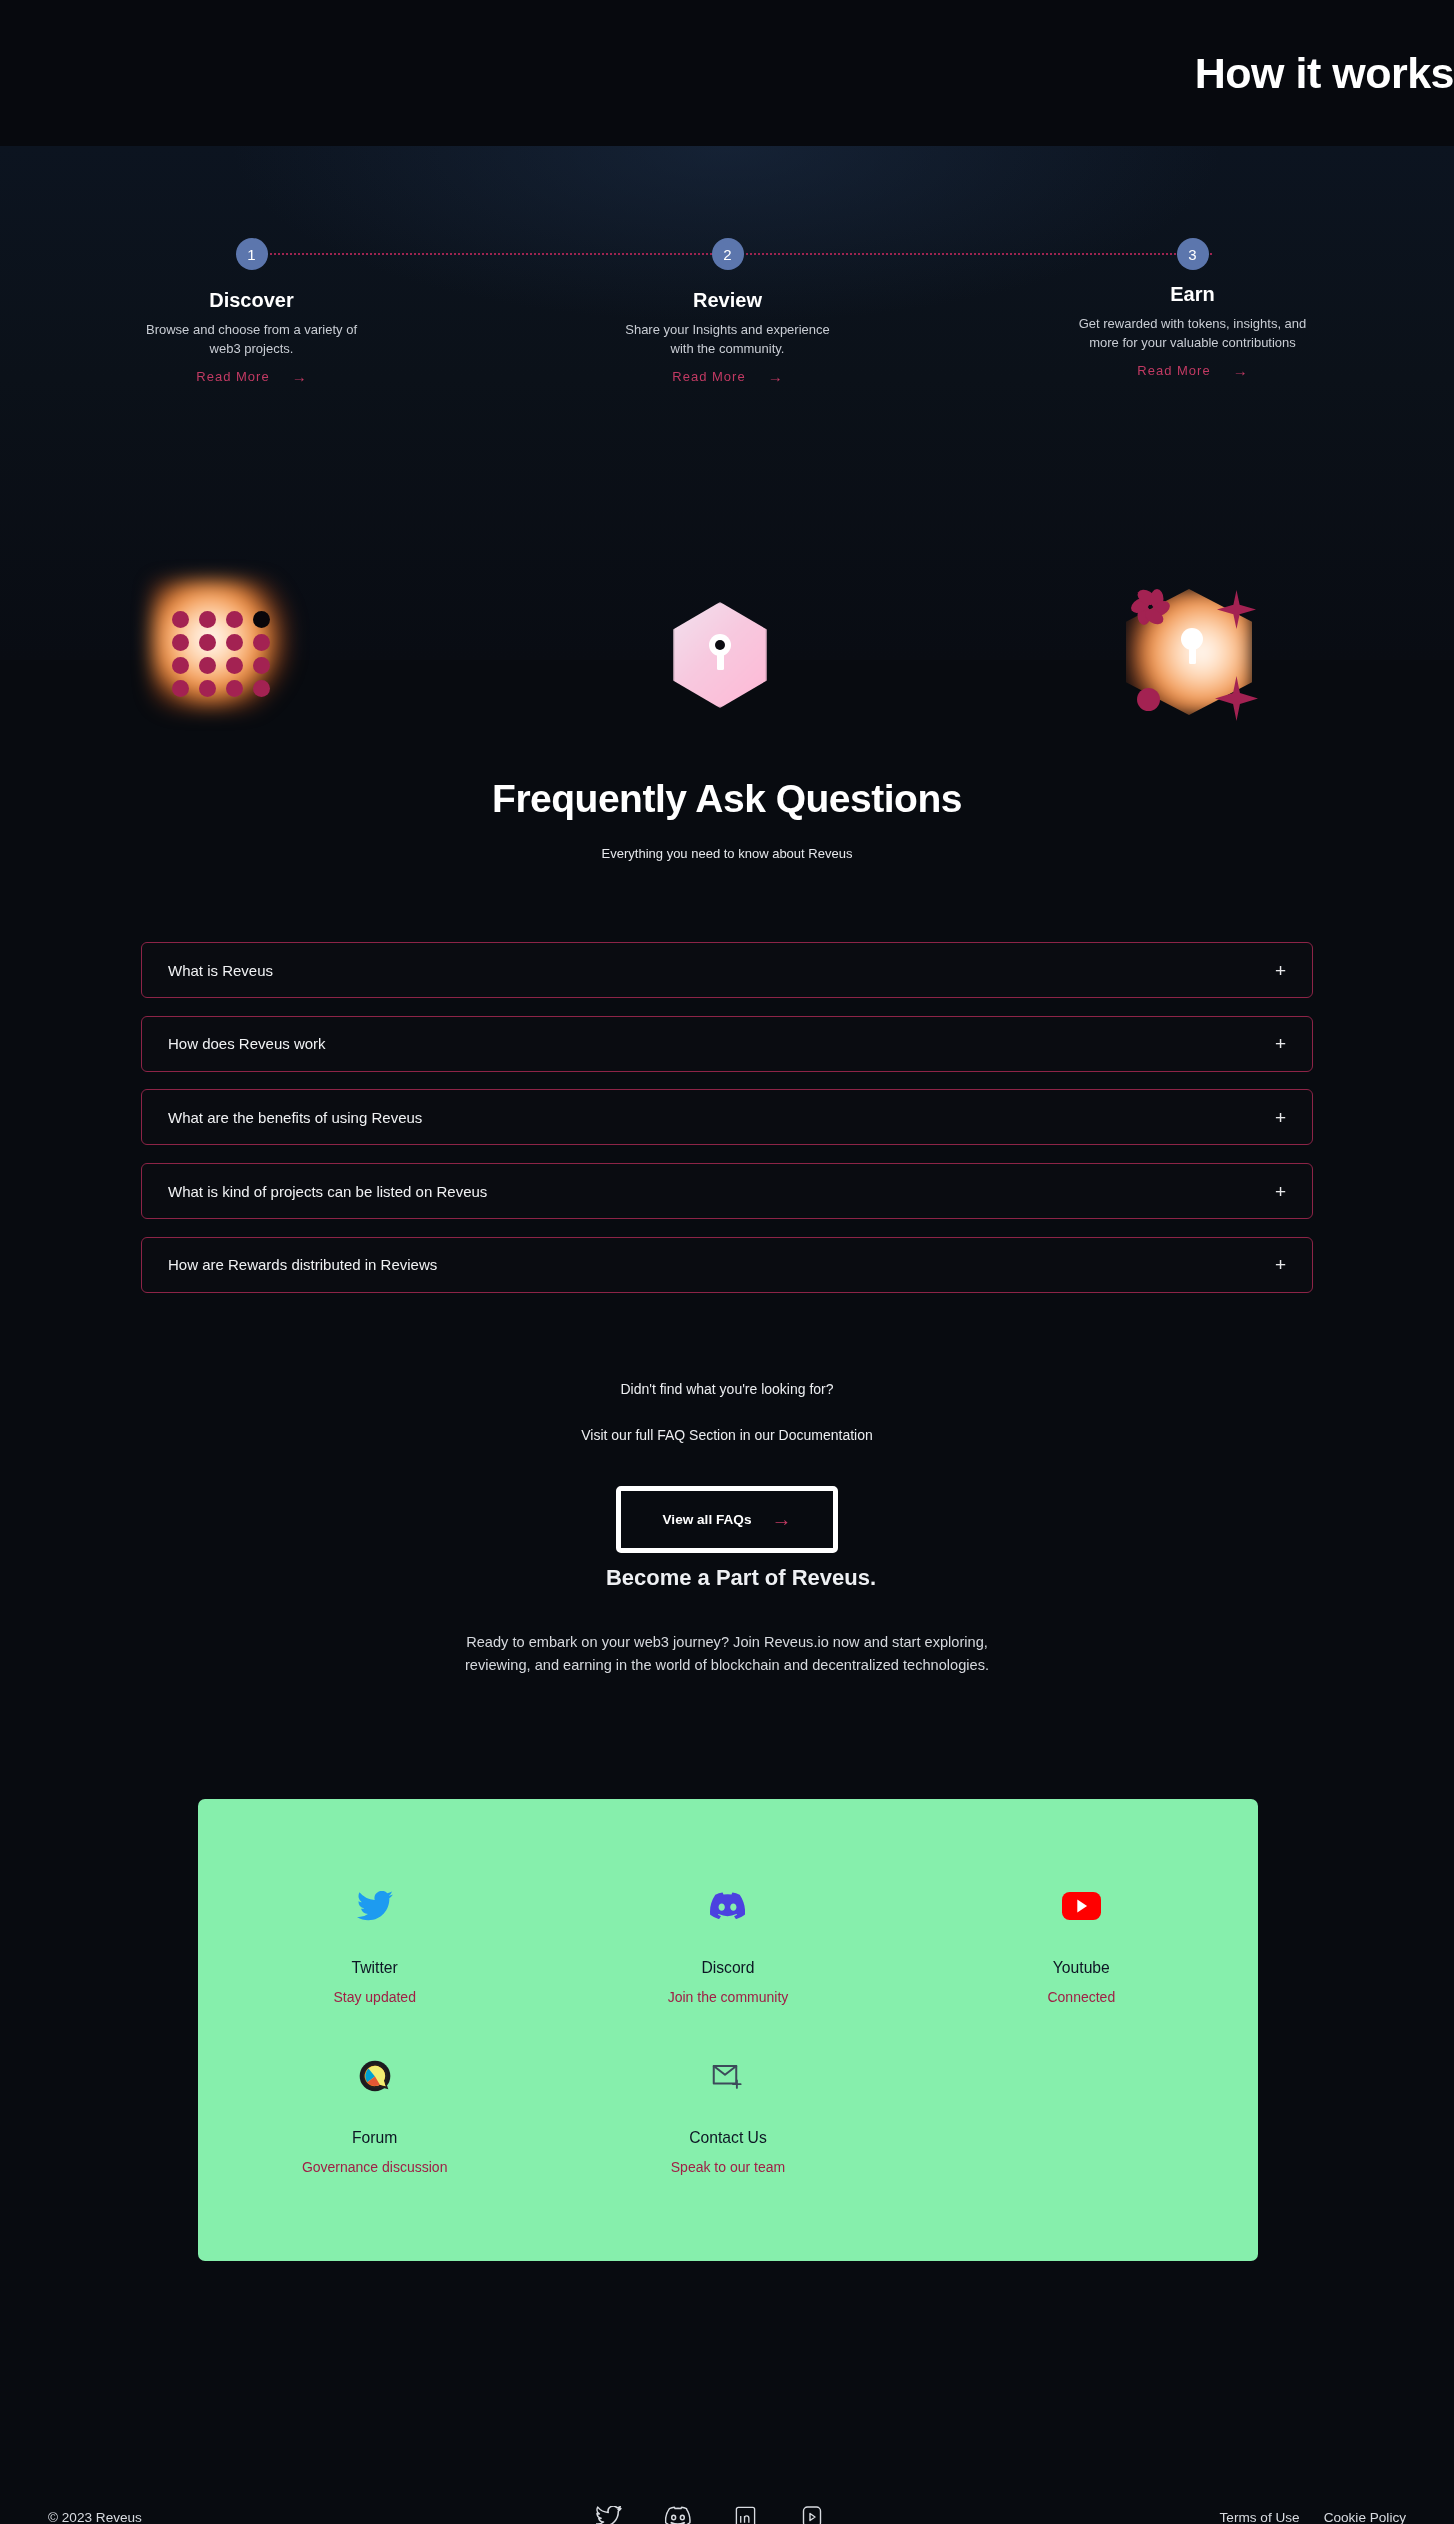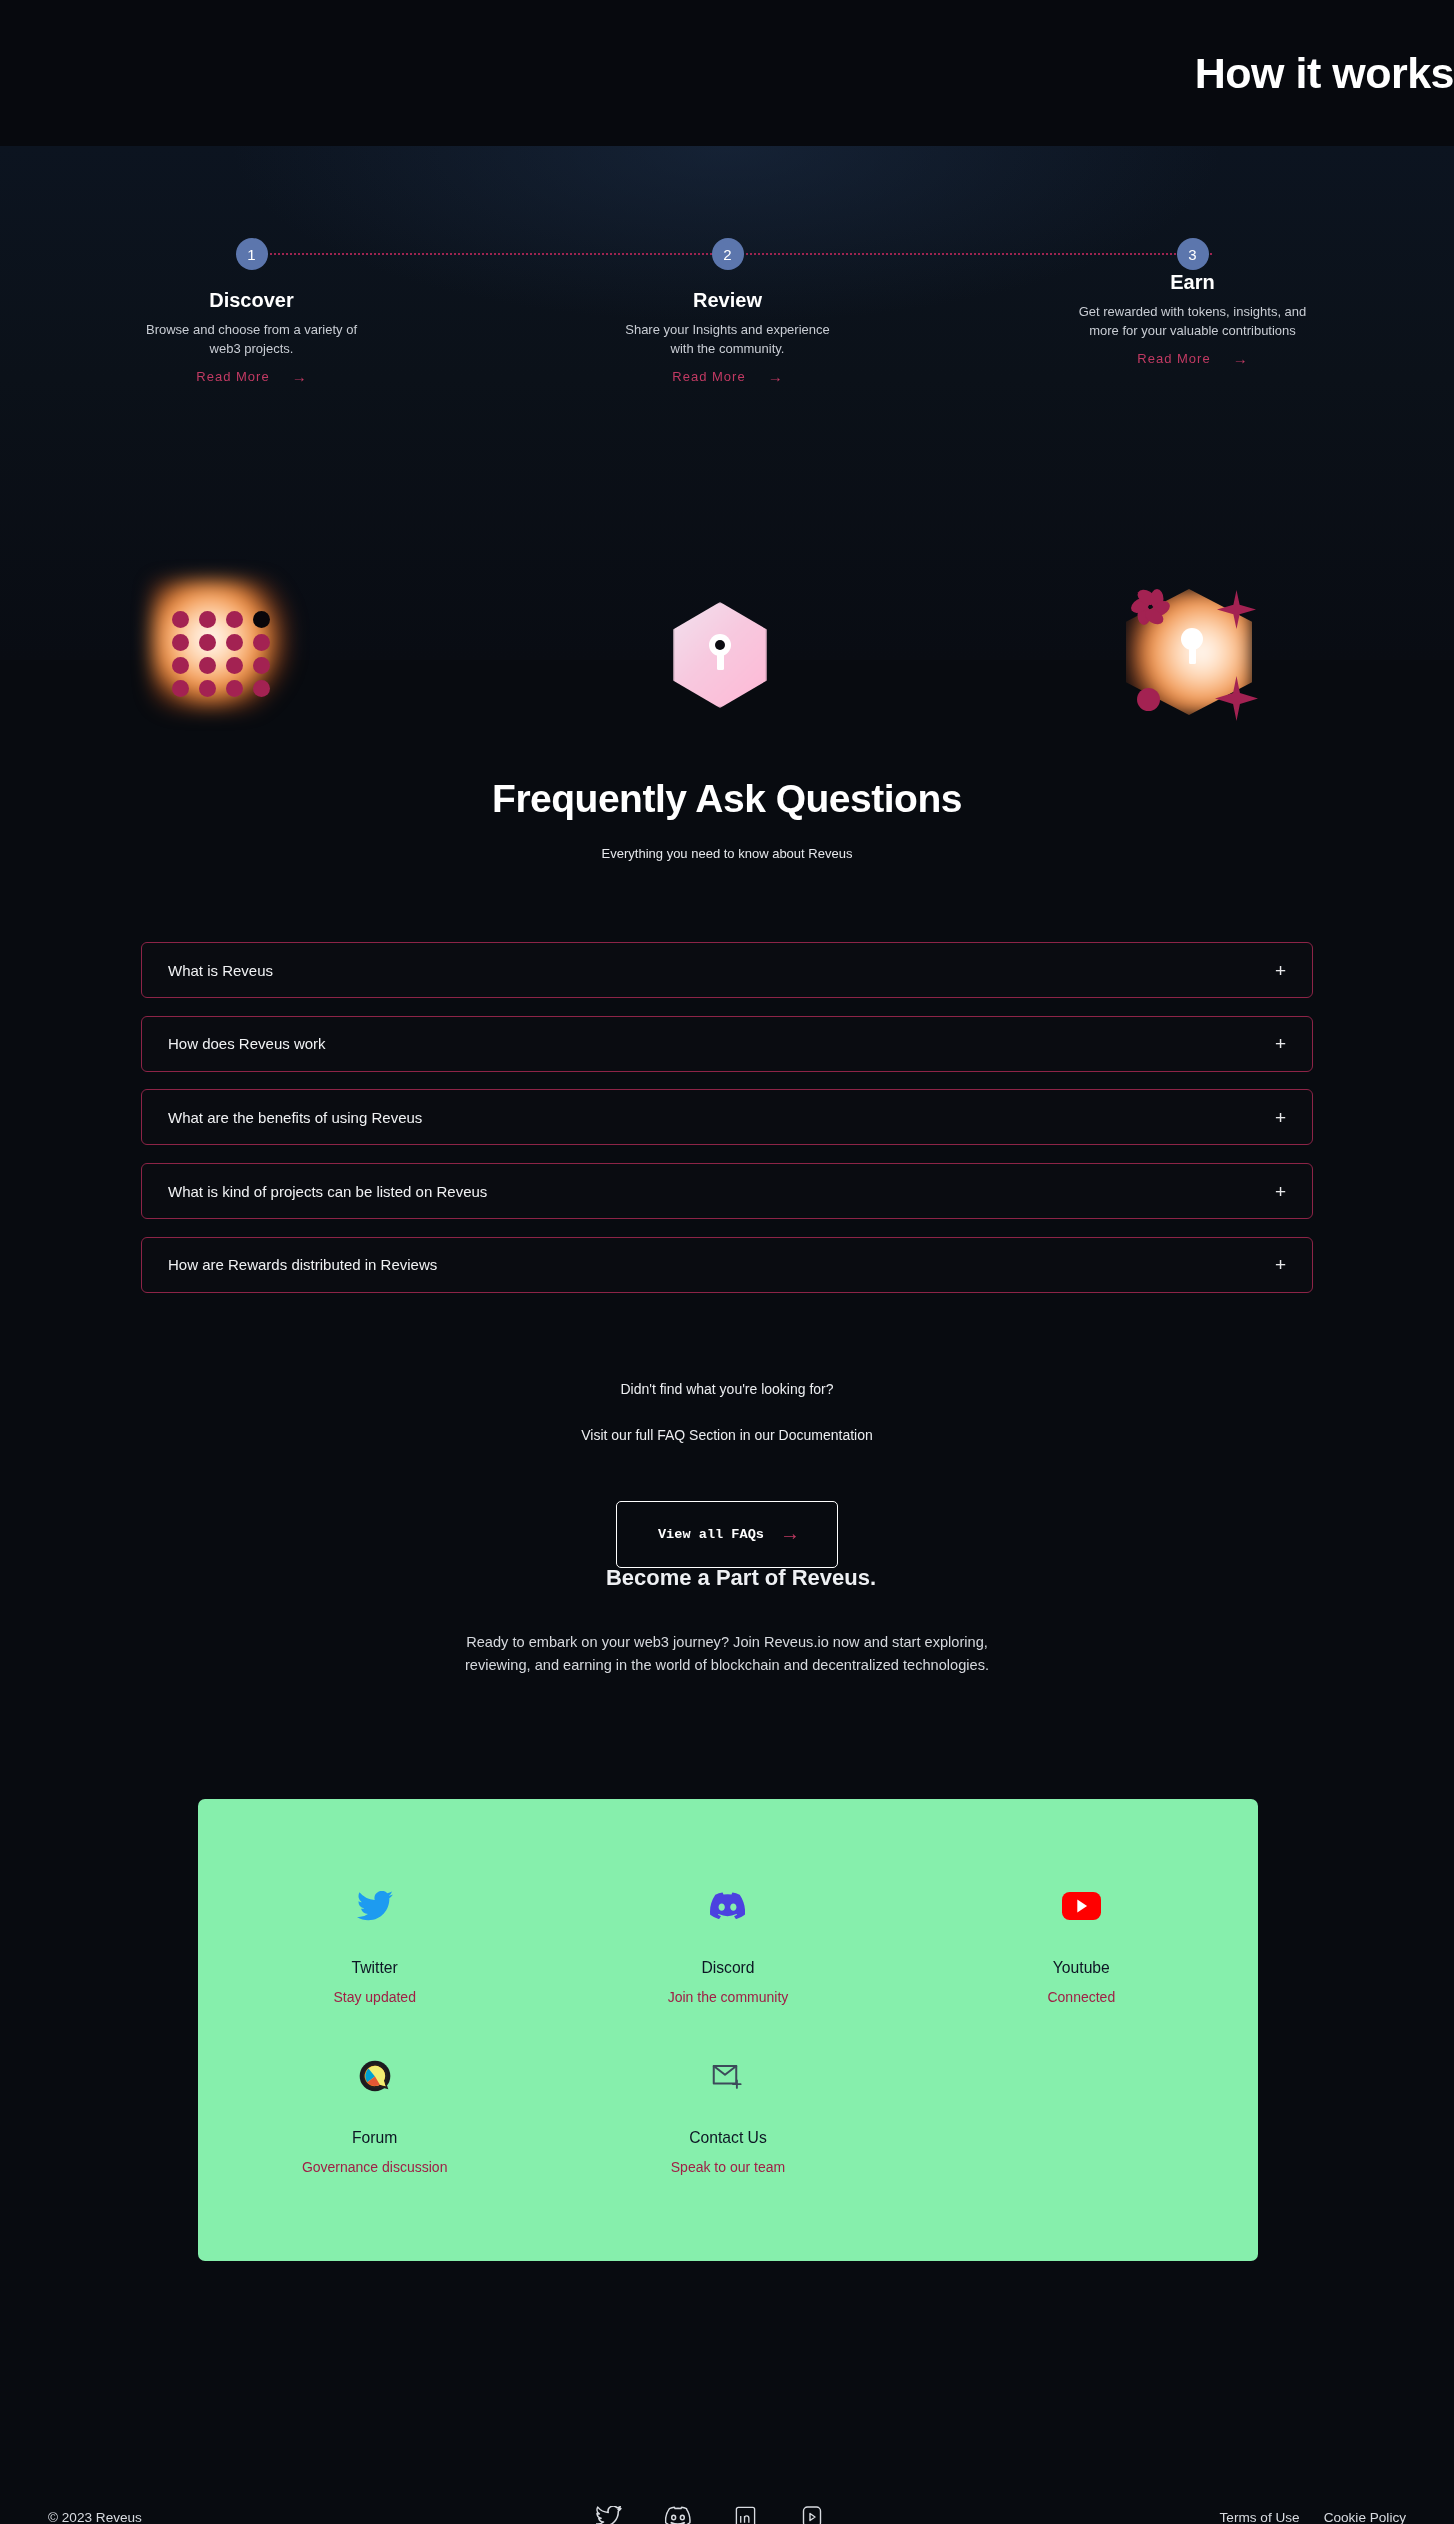--- a/index.html
+++ b/index.html
@@ -44,21 +44,21 @@
   .circle{
     width:32px; height:32px; border-radius:50%;
     background:#5c76ad; color:#fff;
     display:flex; align-items:center; justify-content:center;
     font-size:15px; font-weight:400;
     margin:92px auto 0 auto; position:relative; z-index:3;
   }
   .step-head{
     margin-top:19px; font-size:20px; font-weight:700; color:#fff;
   }
-  .step-3 .step-head{ margin-top:1px; }
+  .step-3 .step-head{ margin-top:13px; }
   .step-desc{
     margin-top:9px; font-size:13px; line-height:1.45; color:#c9cdd4;
     padding:0 56px;
   }
   .step-3 .step-desc{ padding:0 40px; }
   .read-more{
     margin-top:9px; font-size:13px; color:#c23a63; letter-spacing:1px;
     display:flex; align-items:center; justify-content:center; gap:22px;
   }
   .read-more .arr{ font-size:15px; letter-spacing:0; }
@@ -117,24 +117,24 @@
     display:flex; align-items:center; justify-content:space-between;
     padding:0 26px;
   }
   .faq-q{ font-size:15px; color:#f1f2f4; }
   .faq-plus{ font-size:19px; color:#e7e8ea; line-height:1; font-weight:300;}
 
   .faq-foot{ margin-top:88px; text-align:center; }
   .faq-foot .l1{ font-size:14px; color:#eceef1; }
   .faq-foot .l2{ font-size:14px; color:#eceef1; margin-top:30px; }
   .faq-btn{
-    margin:58px auto 0 auto; width:222px; height:67px;
-    border:1px solid #ffffff; border-radius:5px; background:transparent;
+    margin:43px auto 0 auto; width:222px; height:67px;
+    border:5px solid #ffffff; border-radius:5px; background:transparent;
     display:flex; align-items:center; justify-content:center; gap:20px;
-    color:#fff; font-size:13.6px; font-weight:700;font-family:Liberation Mono, monospace;
+    color:#fff; font-size:13.6px; font-weight:700;
   }
   .faq-btn .arr{ color:#c23a63; font-size:20px; font-weight:400; }
 
   
   .become{ position:absolute; left:0; top:1565px; width:1454px; text-align:center; }
   .become-title{ font-size:22px; font-weight:700; color:#eef0f3;padding-left:28px; }
   .become-sub{ margin-top:40px; font-size:14.6px; line-height:1.6; color:#d6d9de; }
 
   
   .social-card{

